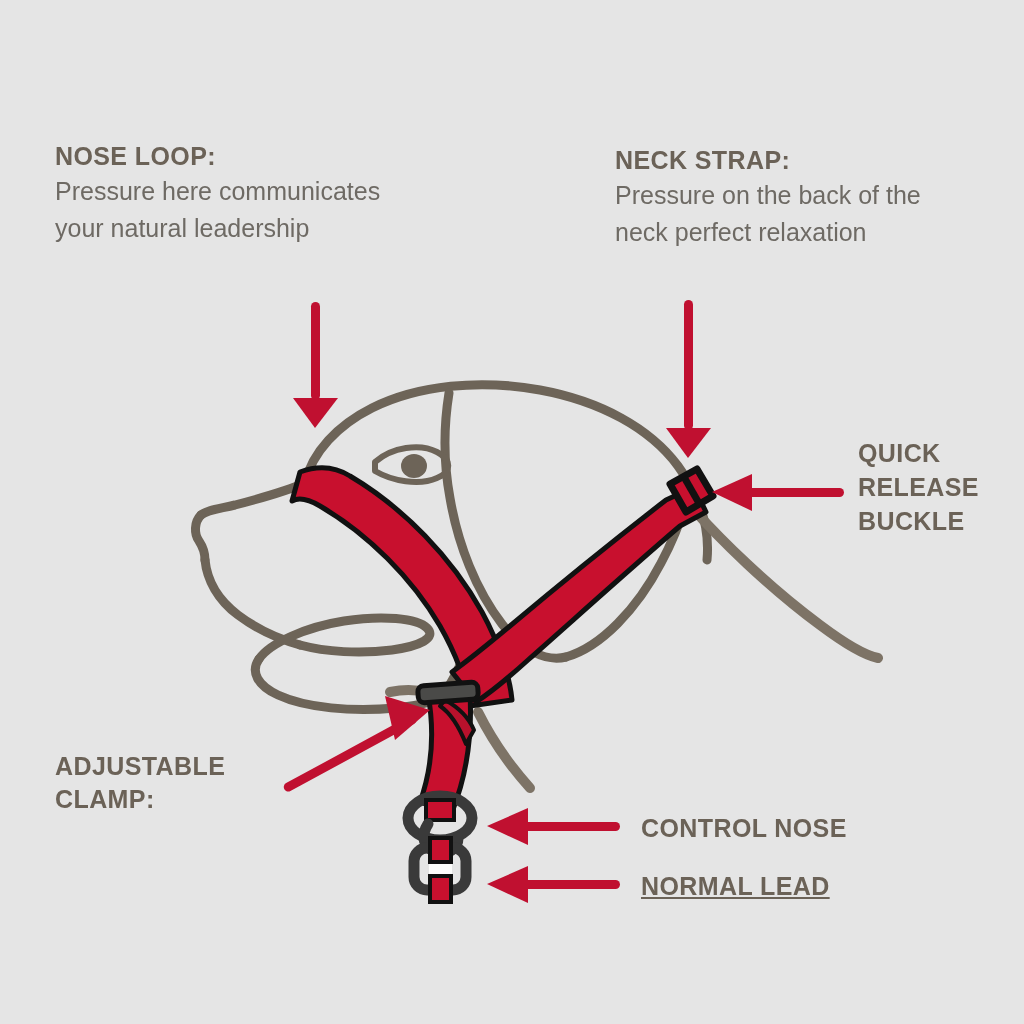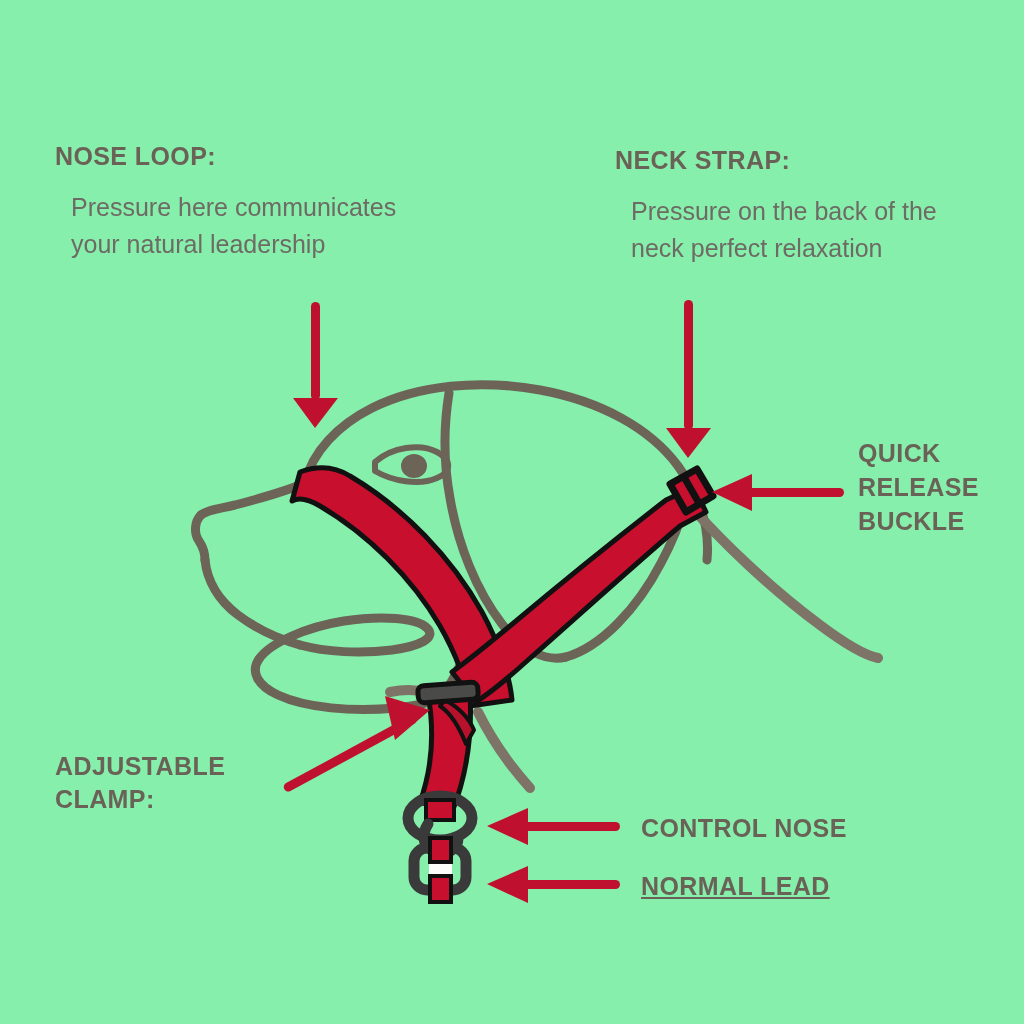--- a/index.html
+++ b/index.html
@@ -4,21 +4,21 @@
 <style>
   html, body {
     margin: 0;
     padding: 0;
     background: #ffffff;
   }
   #page {
     position: relative;
     width: 1024px;
     height: 1024px;
-    background: #86efac;
+    background: #e5e5e5;
     overflow: hidden;
     font-family: "Liberation Sans", sans-serif;
   }
   .callout {
     position: absolute;
     box-sizing: border-box;
   }
   .callout .c-title {
     font-weight: bold;
     font-size: 25px;
@@ -26,21 +26,21 @@
     color: #6b6257;
     line-height: 1.32;
     margin: 0;
     white-space: pre-line;
   }
   .callout .c-body {
     font-weight: normal;
     font-size: 25px;
     color: #6e6a64;
     line-height: 1.46;
-    margin: 16px;
+    margin: 0;
     white-space: pre-line;
   }
   .label-only {
     position: absolute;
     font-weight: bold;
     font-size: 25px;
     letter-spacing: 0.4px;
     color: #6b6257;
     line-height: 1.35;
     white-space: pre-line;

